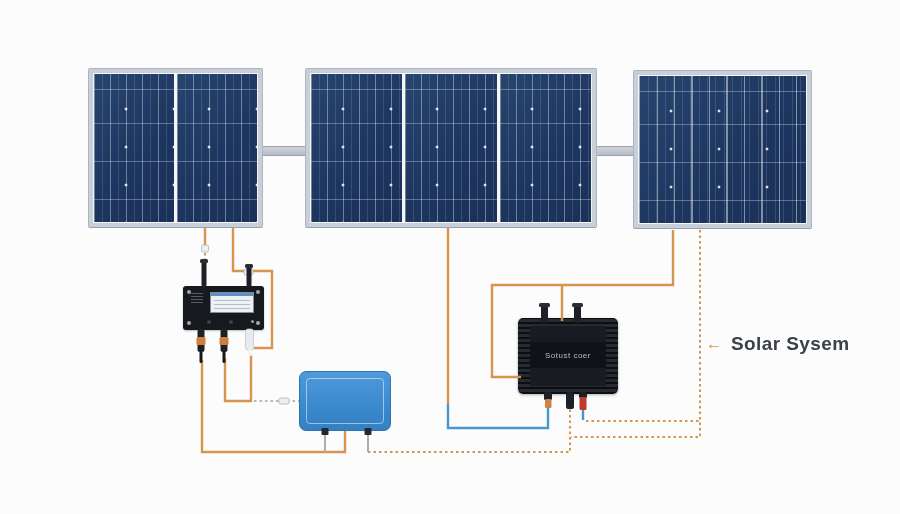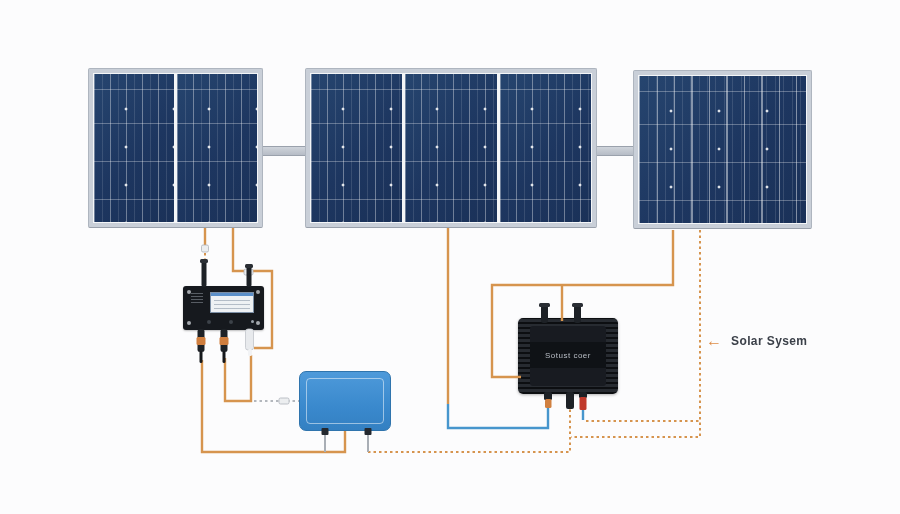--- a/index.html
+++ b/index.html
@@ -67,21 +67,21 @@
             border-radius:5px;box-shadow:0 1px 3px rgba(0,0,0,.3);}
   #inverter .core{position:absolute;left:12px;top:8px;right:12px;bottom:8px;background:#181b21;
                   border-radius:3px;}
   #inverter .label-band{position:absolute;left:12px;top:24px;right:12px;height:26px;background:#0f1216;
                   display:flex;align-items:center;justify-content:center;}
   #inverter .label-band span{color:#b9bec6;font-size:8px;letter-spacing:.5px;}
 
   
   #annotation{position:absolute;left:706px;top:333px;display:flex;align-items:center;gap:9px;z-index:4;}
   #annotation .arrow{color:#dd8b45;font-size:16px;font-weight:bold;line-height:1;}
-  #annotation .txt{color:#3b4049;font-size:12px;font-weight:bold;letter-spacing:.4px;}
+  #annotation .txt{color:#3b4049;font-size:19px;font-weight:bold;letter-spacing:.4px;}
 
   
   #wires{position:absolute;left:0;top:0;z-index:3;}
 </style>
 </head>
 <body>
 
 <div id="stage">
 
   <div class="rail" id="rail-left"></div>

